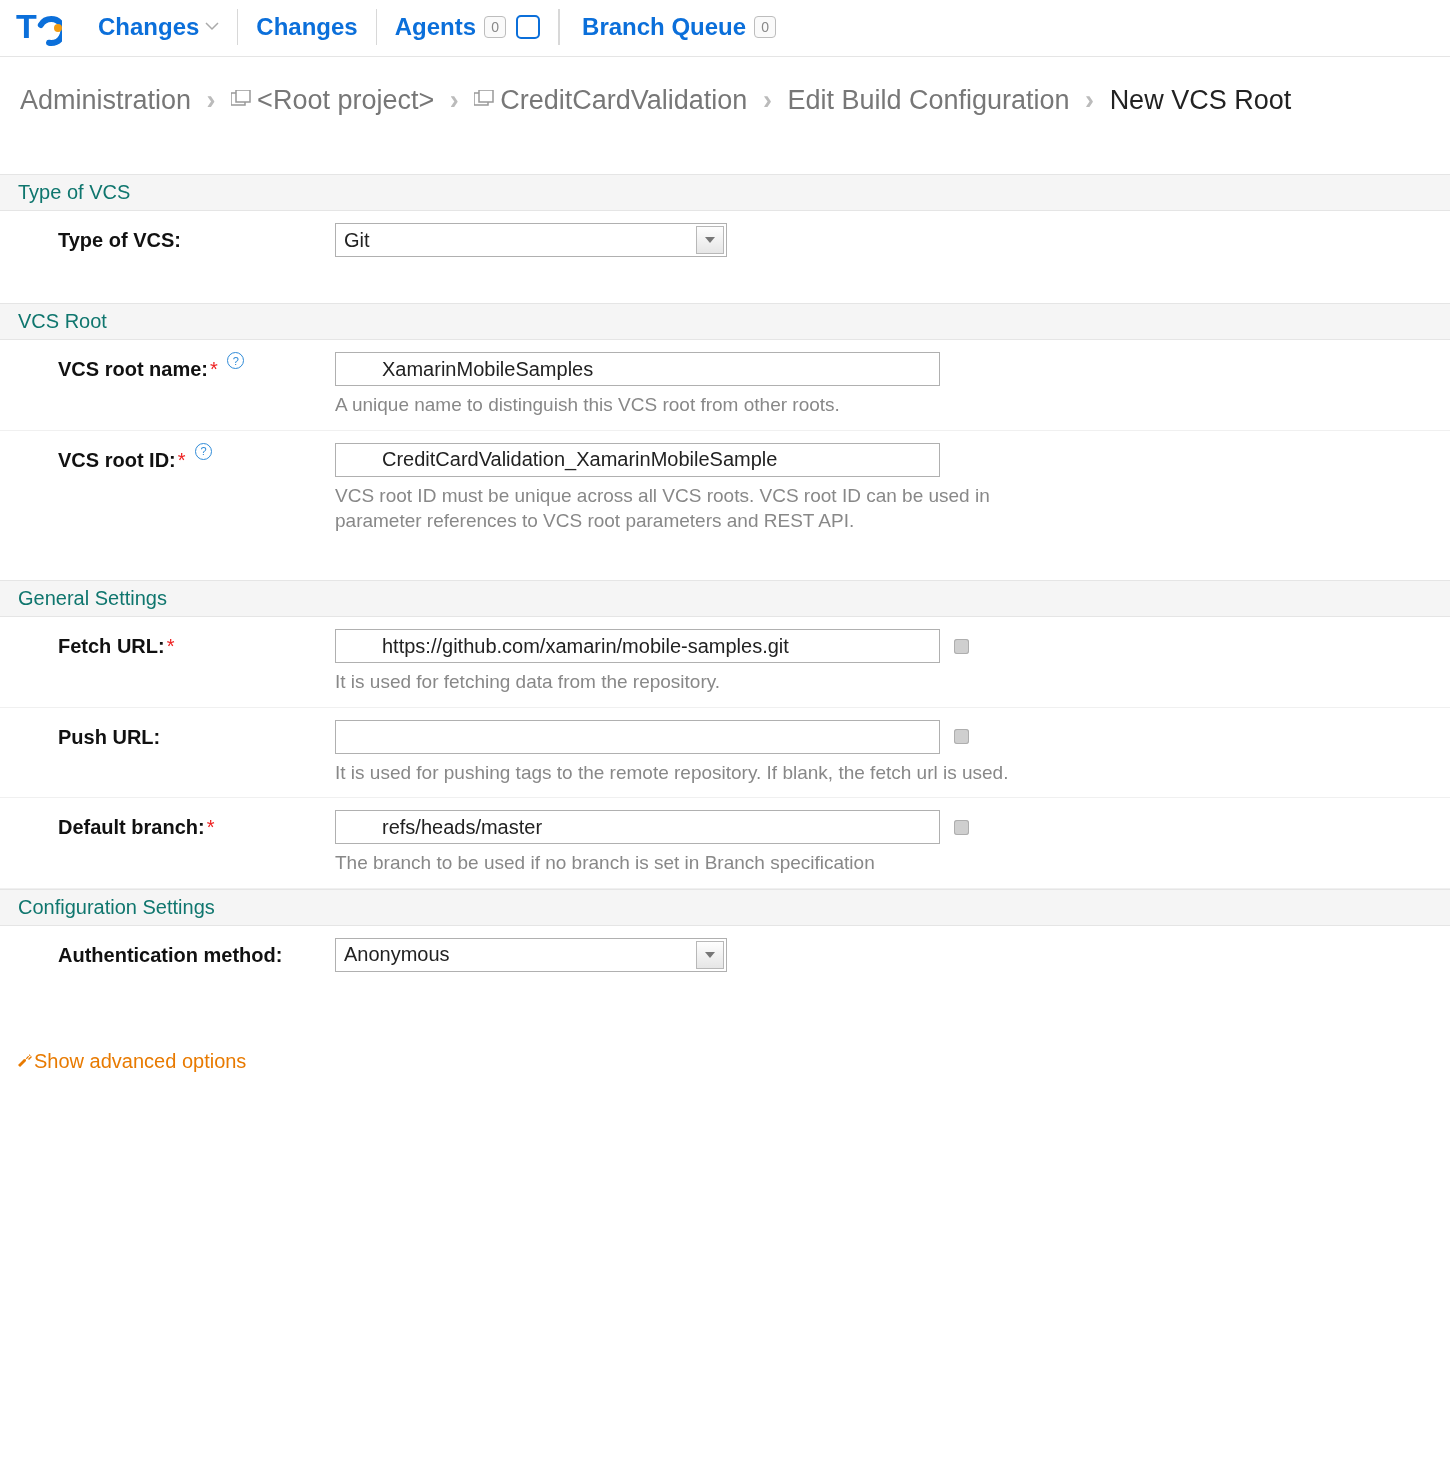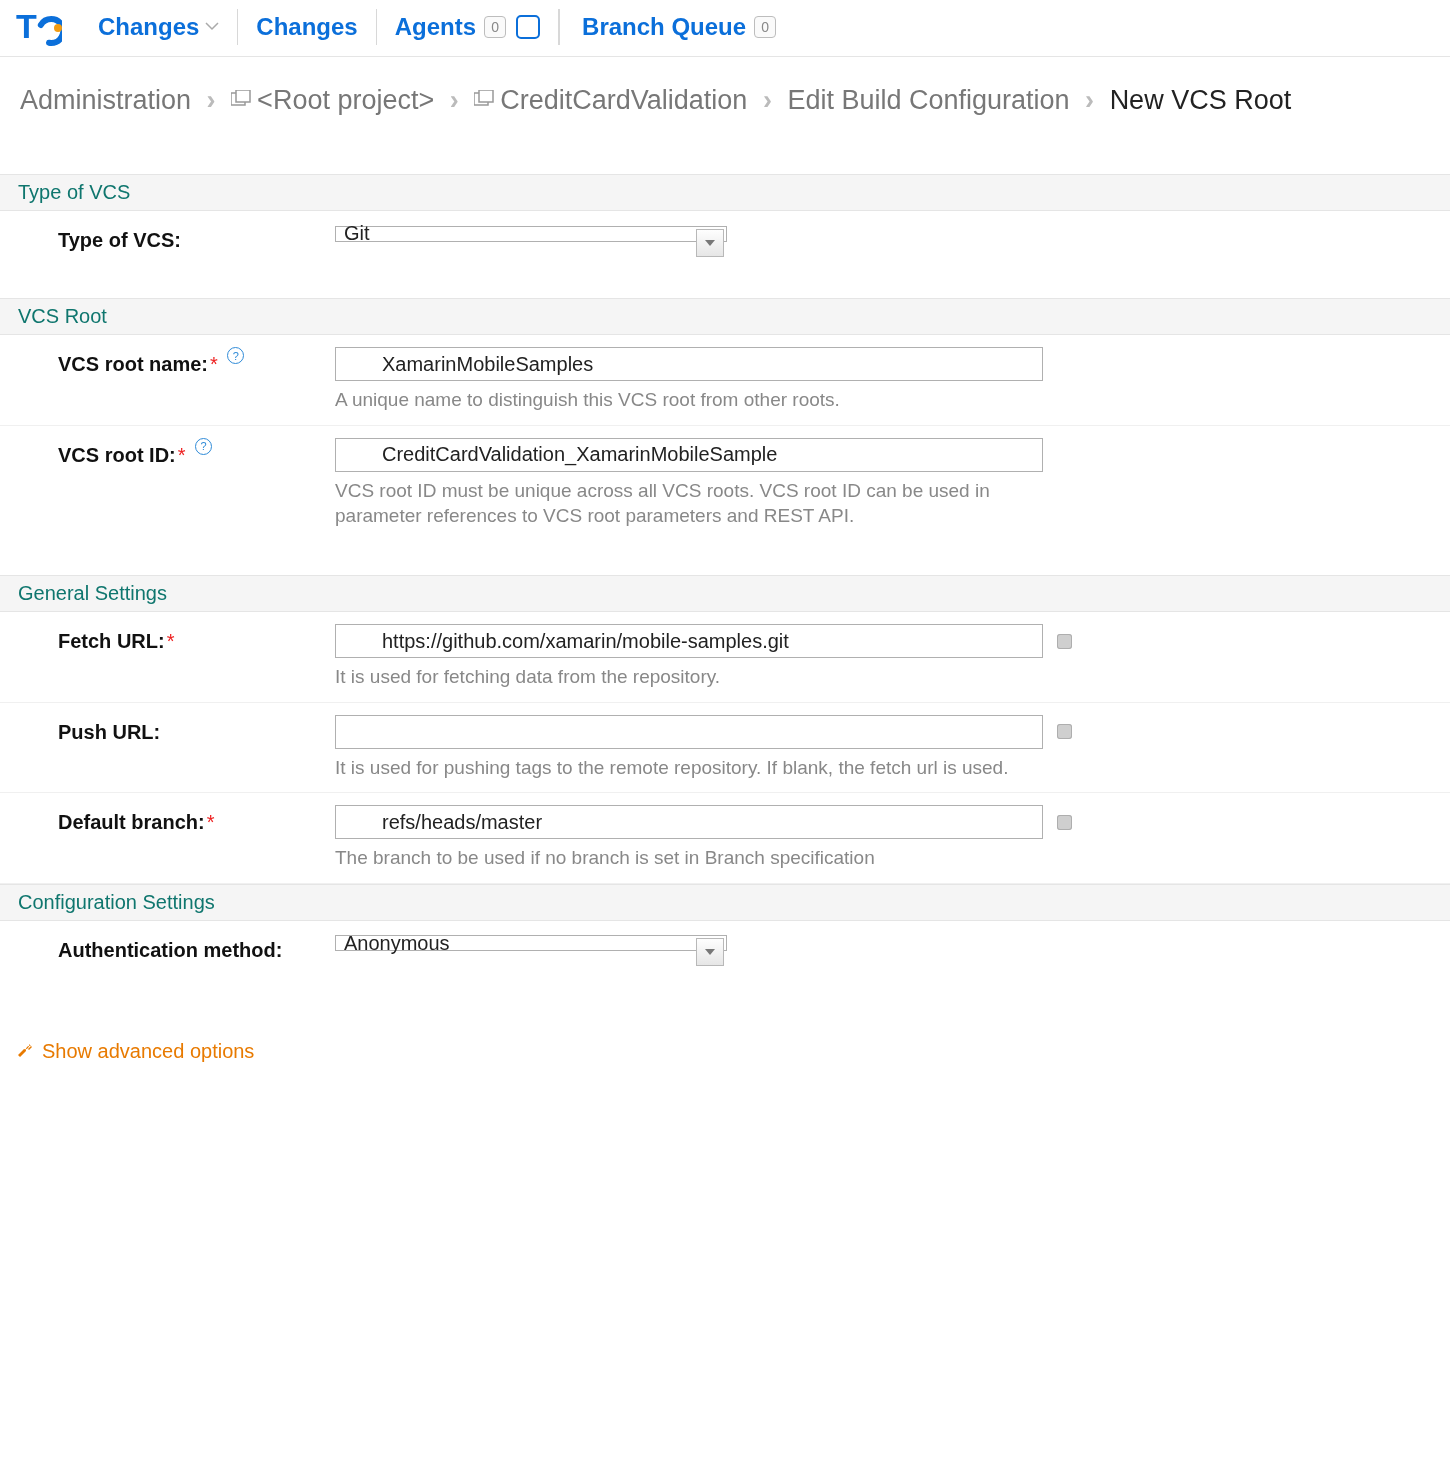--- a/index.html
+++ b/index.html
@@ -27,27 +27,27 @@
 
   .row { display: flex; align-items: flex-start; padding: 12px 18px; border-bottom: 1px solid #f0f0f0; }
   .row.noborder { border-bottom: none; }
   .label-col { width: 277px; flex-shrink: 0; font-weight: bold; color: #111; font-size: 20px; padding-top: 6px; margin-left: 40px; }
   .req { color: #e22; font-weight: normal; margin-left: 2px; }
   .help-q { display:inline-flex; width:17px; height:17px; border:1.5px solid #2f8bd8; border-radius:50%; color:#2f8bd8; font-size:11px; align-items:center; justify-content:center; vertical-align: top; margin-left:4px; font-weight:normal; margin-top:-6px;}
   .field-col { flex: 1; }
   .hint { color: #888; font-size: 19px; margin-top: 6px; line-height:1.35; }
 
   input.text, .select-wrap { border: 1px solid #b0b0b0; font-size: 20px; padding: 4px 8px; background: #fff; color:#222; font-family:inherit;}
-  input.text { width: 708px; height: 34px; padding-left: 46px; }
-  .select-wrap { display: inline-flex; align-items: center; justify-content: space-between; width: 392px; height: 16px; position: relative; }
+  input.text { width: 605px; height: 34px; padding-left: 46px; }
+  .select-wrap { display: inline-flex; align-items: center; justify-content: space-between; width: 392px; height: 34px; position: relative; }
   .select-wrap .sel-btn { width: 28px; height: 28px; border: 1px solid #b8b8b8; background: linear-gradient(#fefefe,#e6e6e6); display:flex; align-items:center; justify-content:center; position:absolute; right:2px; top:2px;}
   .field-line { display:flex; align-items:center; gap:14px; }
   .tiny-square { width:15px; height:15px; border-radius:3px; background:#cfcfcf; box-shadow: inset 0 0 0 1px #aeaeae; }
 
-  .adv-link { display:inline-flex; align-items:center; gap:8px; color:#e87a00; font-size:20px; padding:26px 16px 18px 16px;}
+  .adv-link { display:inline-flex; align-items:center; color:#e87a00; font-size:20px; padding:26px 16px 18px 16px;}
   .adv-link svg { flex-shrink:0; }
 
   .section-gap { height: 34px; }
 </style>
 </head>
 <body>
 
 <div class="topbar">
   <div class="logo">
     <svg width="46" height="38" viewBox="0 0 46 38">

